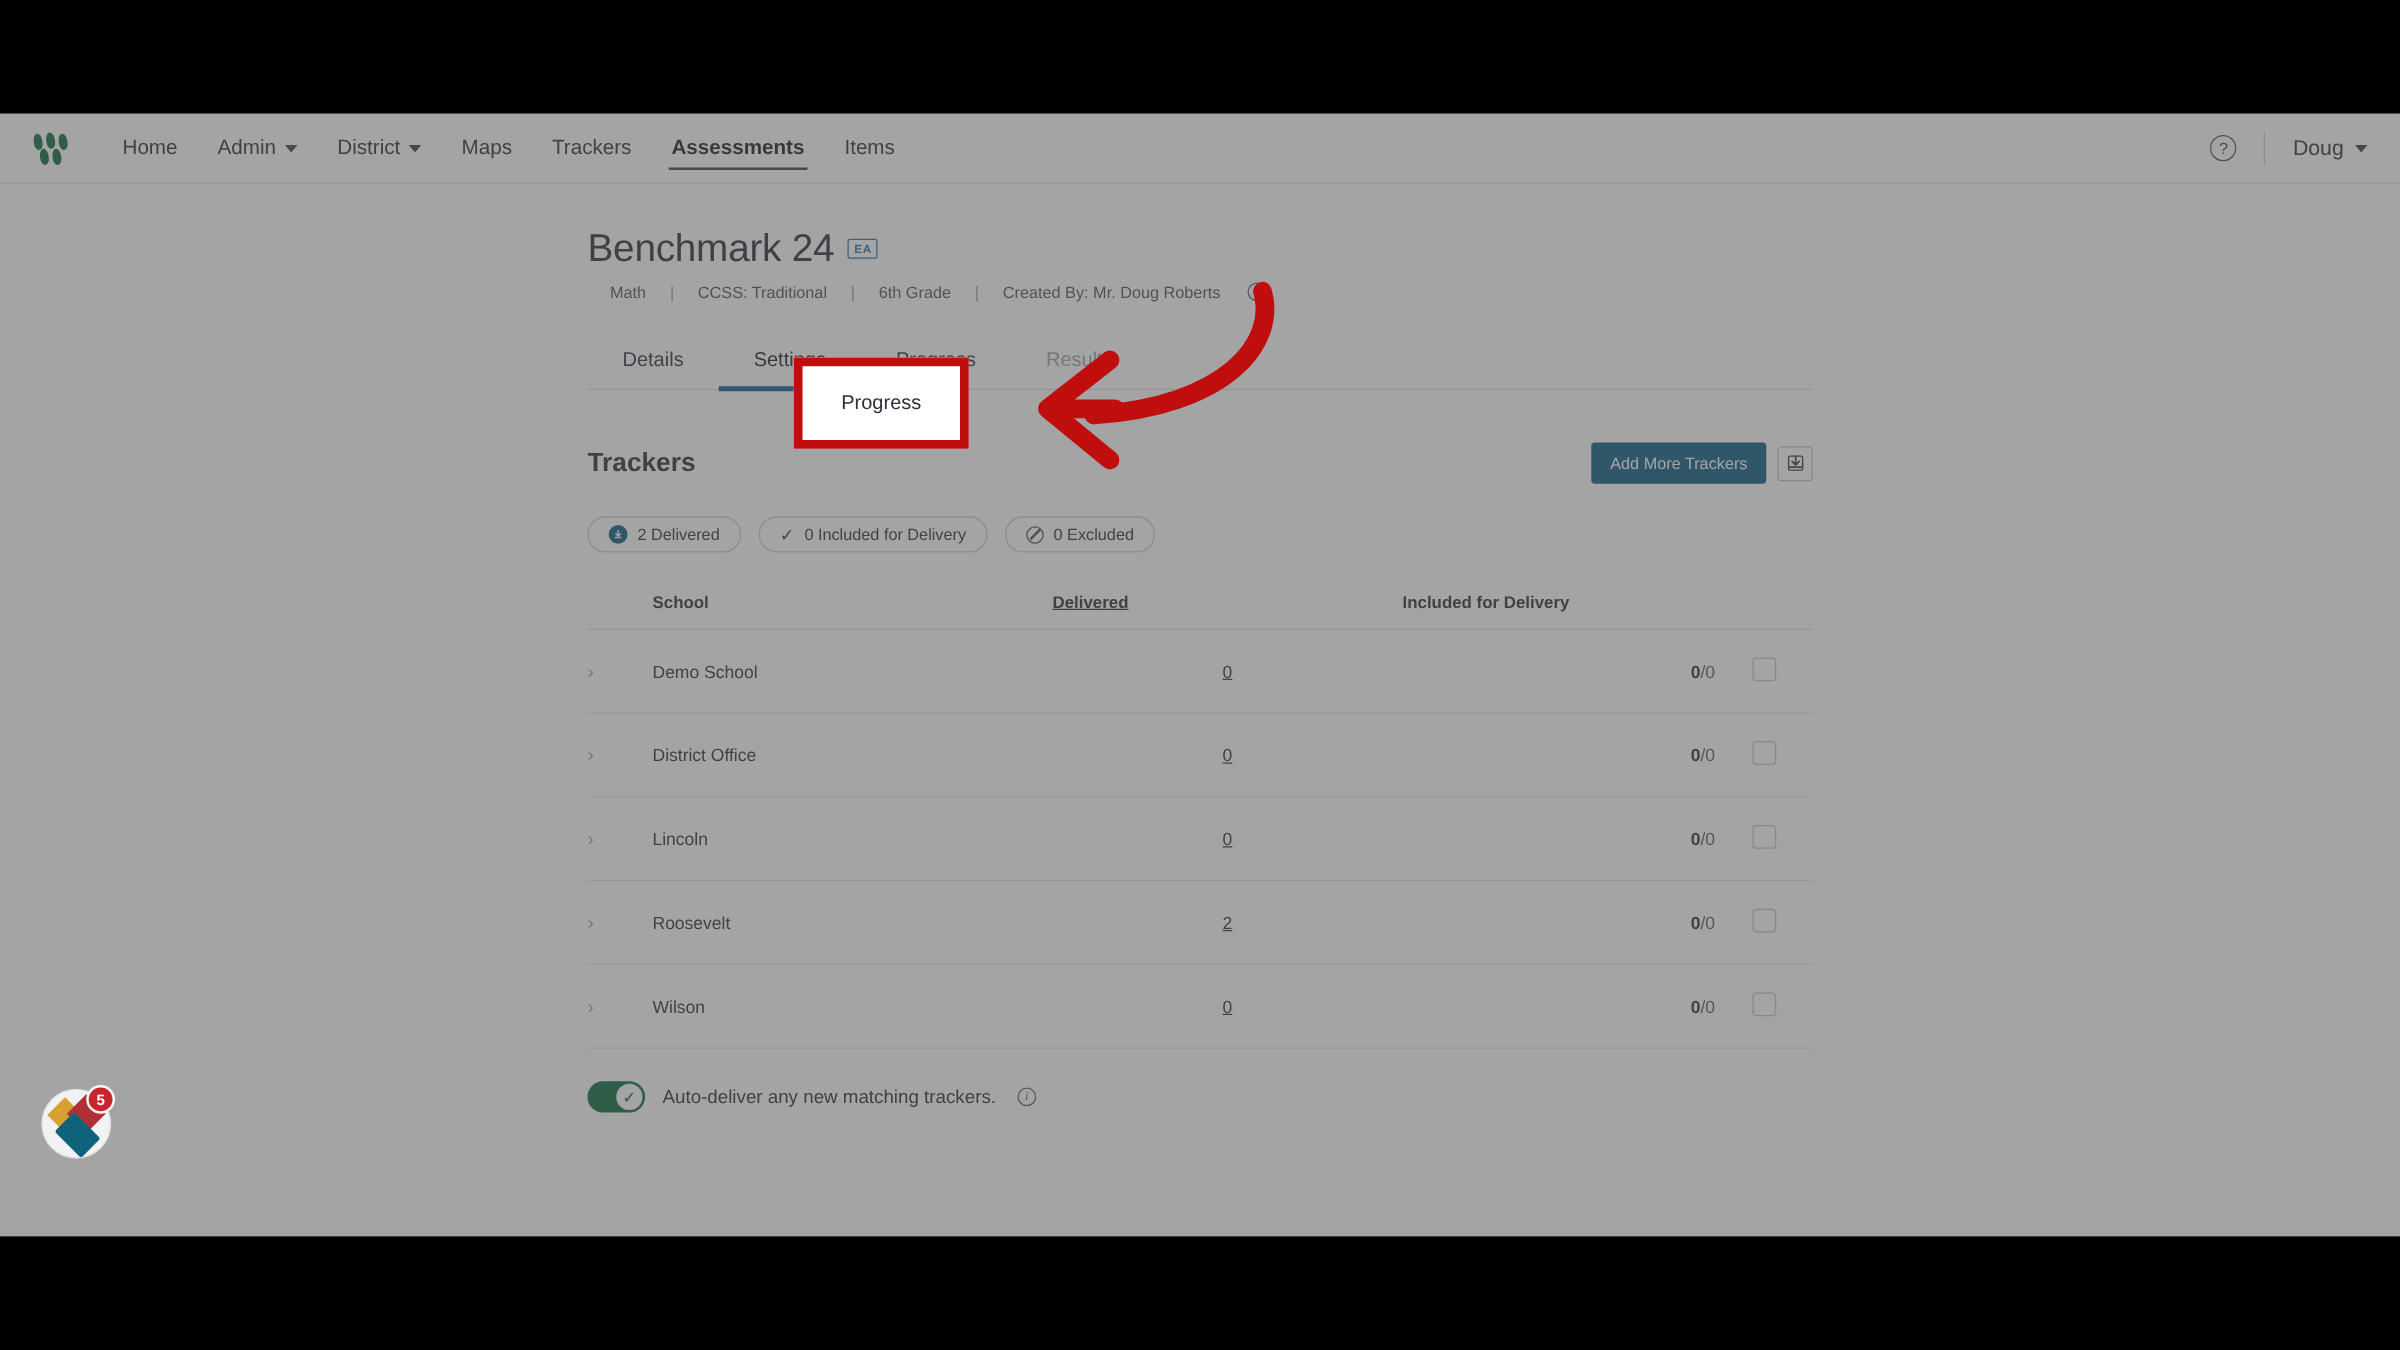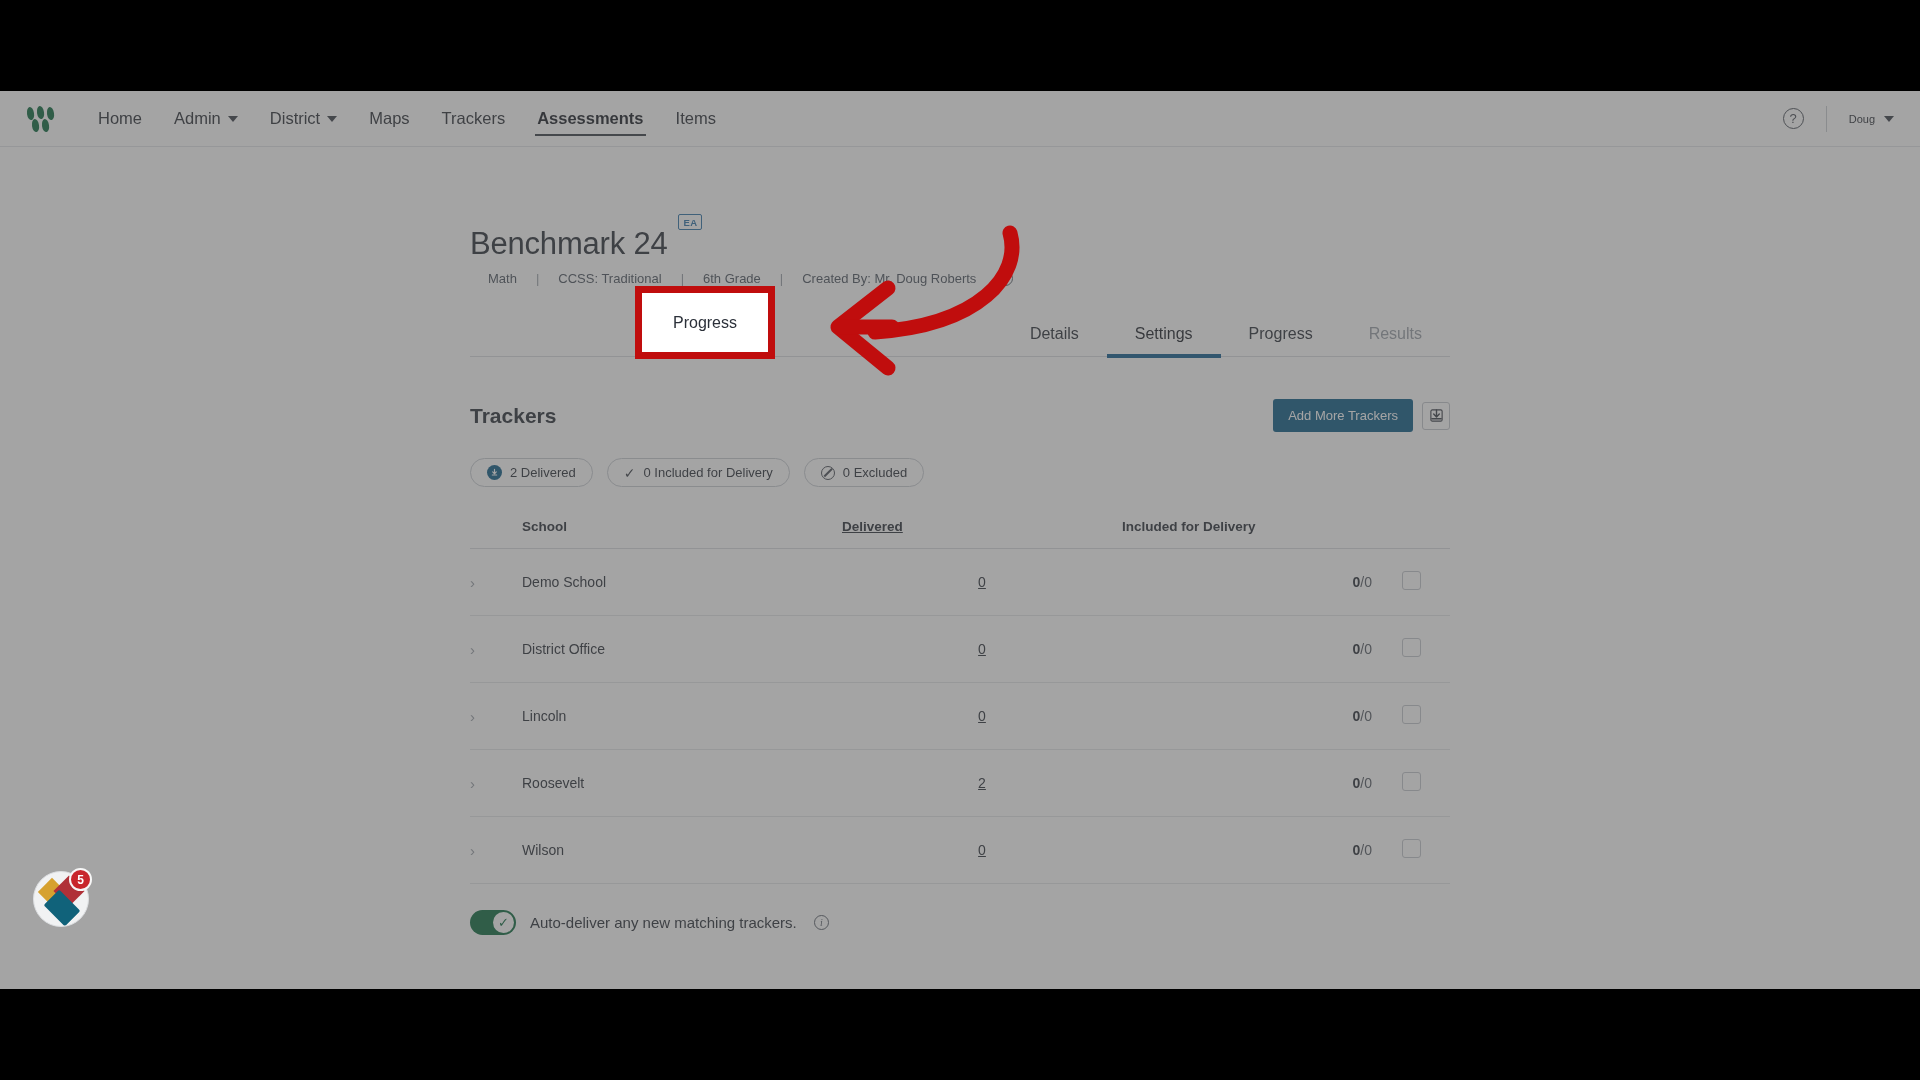--- a/index.html
+++ b/index.html
@@ -59,29 +59,29 @@
   }
   .caret { width: 0; height: 0; border-left: 5px solid transparent;
            border-right: 5px solid transparent; border-top: 6px solid #3a3f48; }
   .nav-right { margin-left: auto; display: flex; align-items: center; gap: 0; }
   .help-icon {
     width: 21px; height: 21px; border: 1.6px solid #4a4f58; border-radius: 50%;
     color: #4a4f58; font-size: 13px; display: flex; align-items: center;
     justify-content: center; cursor: pointer;
   }
   .nav-divider { width: 1px; height: 26px; background: #c9ccd1; margin: 0 22px; }
-  .user-name { font-size: 11px; color: #2c3038; cursor: pointer;
+  .user-name { font-size: 17px; color: #2c3038; cursor: pointer;
                display: flex; align-items: center; gap: 9px; }
 
   
   .content { padding: 0; }
   .inner { width: 980px; margin: 0 auto; padding-top: 34px; }
 
   .title-row { display: flex; align-items: center; gap: 11px; }
-  .title { font-size: 31px; color: #2b3039; font-weight: 400; letter-spacing: -0.2px; margin-top: 45px; }
+  .title { font-size: 31px; color: #2b3039; font-weight: 400; letter-spacing: -0.2px; }
   .ea-badge {
     border: 1.4px solid #2f73a8; color: #2f73a8; font-size: 9.5px; font-weight: bold;
     padding: 1px 4px 0; border-radius: 2px; letter-spacing: 0.4px; line-height: 13px;
   }
   .meta { font-size: 13px; color: #4d5560; margin-top: 9px;
           display: flex; align-items: center; gap: 19px; margin-left: 18px; }
   .meta .sep { color: #9aa0a8; }
   .info-icon {
     width: 15px; height: 15px; border: 1.2px solid #5b626c; border-radius: 50%;
     font-size: 10px; font-style: italic; font-family: "Liberation Serif", serif;
@@ -91,21 +91,20 @@
   .avail-pill {
     display: inline-flex; align-items: center; gap: 5px; margin-top: 13px;
     border: 1.4px solid #1f6b45; border-radius: 14px; padding: 4px 13px;
     font-size: 12.5px; color: #1f6b45;
   }
   .avail-pill b { font-weight: bold; }
 
   .tabs {
     margin-top: 26px; display: flex; gap: 0; border-bottom: 1.5px solid #d9dce0;
     position: relative;
-    justify-content: flex-end;
   }
   .tab {
     font-size: 16px; color: #2b3039; padding: 13px 28px 13px; cursor: pointer;
     position: relative;
   }
   .tab.active { color: #1b1f27; }
   .tab.active::after {
     content: ""; position: absolute; left: 0; right: 0; bottom: -1.5px;
     height: 3.5px; background: #115d8e;
   }

